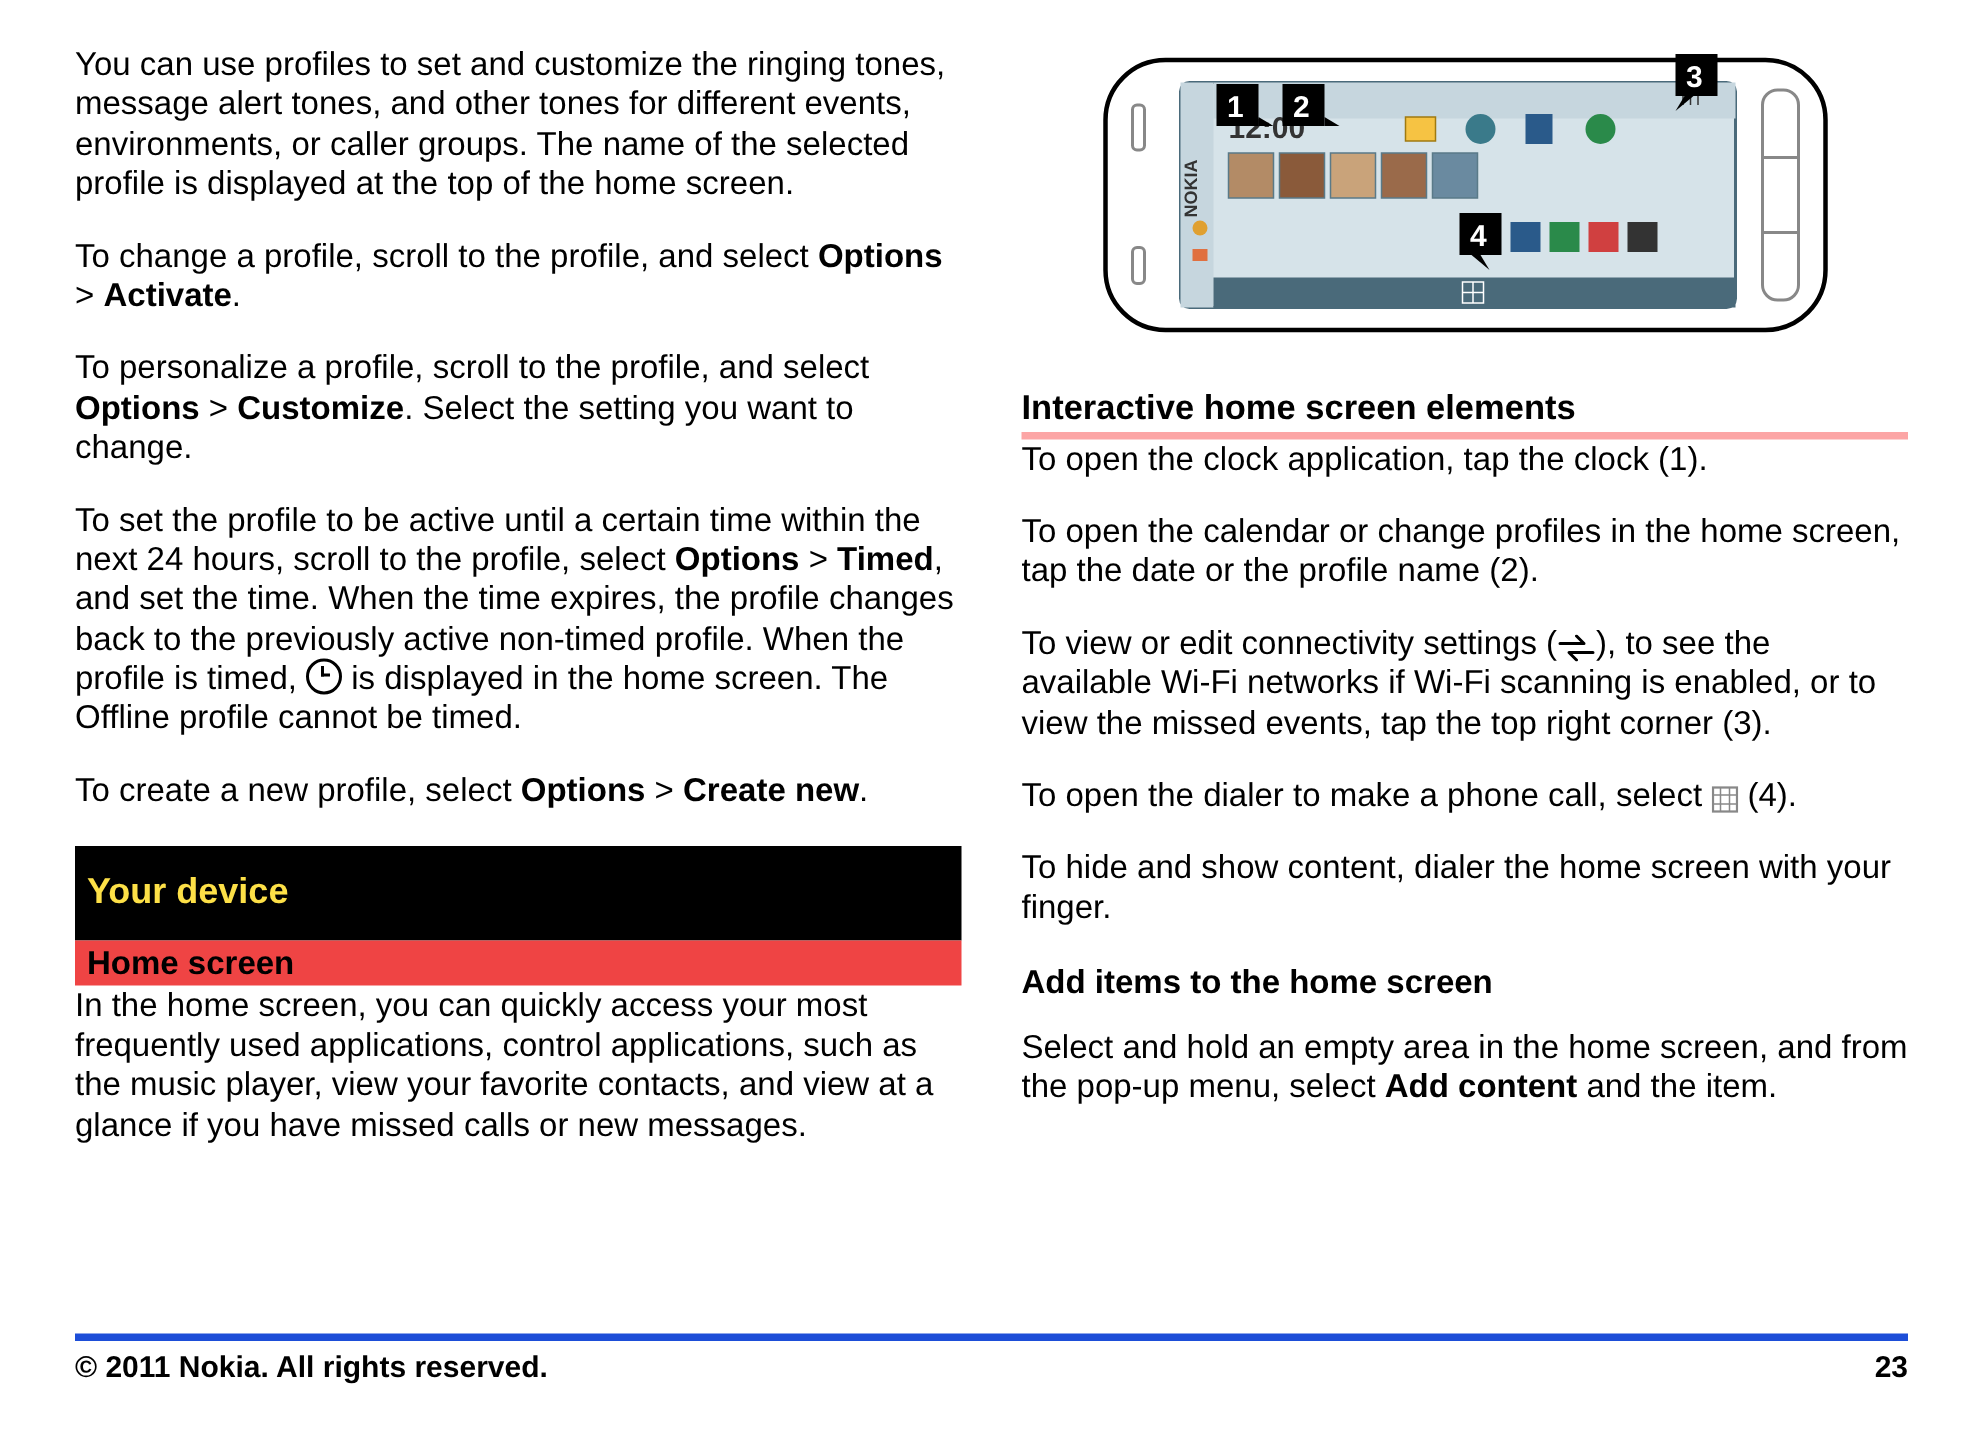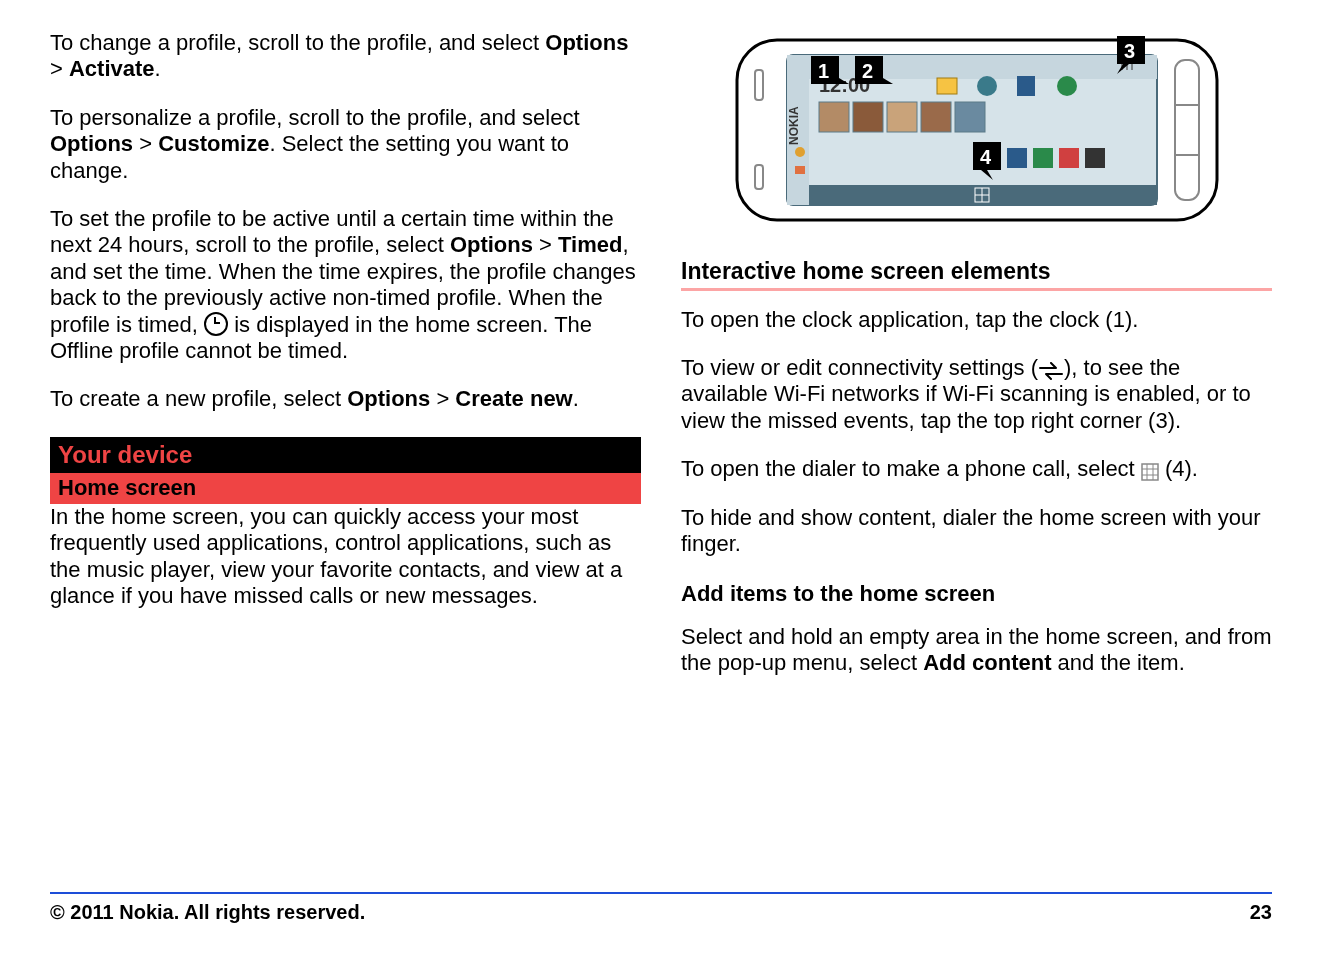--- a/index.html
+++ b/index.html
@@ -1,45 +1,46 @@
 <!DOCTYPE html>
 <html><head>
 <meta charset="utf-8">
 <style>
   html,body{margin:0;padding:0;background:#fff;color:#000}
   body{width:1322px;height:954px;font-family:Arial,Helvetica,sans-serif;font-size:22px;line-height:1.2;position:relative}
   .page{display:flex;gap:40px;padding:30px 50px 0 50px;box-sizing:border-box;height:870px}
   .col{flex:1;min-width:0}
   p{margin:0 0 22px 0}
   .b{font-weight:bold}
-  .section-band{background:#000;color:#ef4444;font-weight:bold;padding:4px 8px;margin-top:24px;font-size:24px}
+  .section-band{background:#000;color:#fde047;font-weight:bold;padding:17px 8px;margin-top:24px;font-size:24px}
   .sub-band{background:#ef4444;font-weight:bold;padding:2px 8px}
   .sub-title{font-weight:bold;padding:2px 0}
-  .h3{font-weight:bold;border-bottom:3px solid #fca5a5;padding:2px 0;margin:26px 0 16px 0;font-size:23px}
+  .h3{font-weight:bold;border-bottom:5px solid #fca5a5;padding:2px 0;margin:26px 0 0 0;font-size:23px}
   .h4{font-weight:bold;margin:24px 0 16px 0}
-  .footer{position:absolute;left:50px;right:50px;bottom:30px;border-top:2px solid #1d4ed8;padding-top:6px;display:flex;justify-content:space-between;font-weight:bold;font-size:20px}
+  .footer{position:absolute;left:50px;right:50px;bottom:30px;border-top:5px solid #1d4ed8;padding-top:6px;display:flex;justify-content:space-between;font-weight:bold;font-size:20px}
   
   .ico{display:inline-block;vertical-align:middle}
   .ico-clock{width:20px;height:20px;border:2px solid #000;border-radius:50%;position:relative;top:-2px}
   .ico-clock::before{content:"";position:absolute;left:8px;top:3px;width:2px;height:7px;background:#000}
   .ico-clock::after{content:"";position:absolute;left:8px;top:8px;width:6px;height:2px;background:#000}
   .ico-swap{width:26px;height:18px;position:relative;top:2px}
   .ico-dial{width:18px;height:18px;position:relative;top:2px}
   
   .phone-wrap{display:flex;justify-content:center;margin:0 0 18px 0}
   svg{display:block}
   .callout rect{fill:#000}
   .callout text{fill:#fff;font:bold 20px Arial}
 </style>
 </head>
 <body>
 
 <div class="page">
 
   <div class="col">
+    <p>You can use profiles to set and customize the ringing tones, message alert tones, and other tones for different events, environments, or caller groups. The name of the selected profile is displayed at the top of the home screen.</p>
 
     <p>
       <span>To change a profile, scroll to the profile, and select </span><span class="b">Options</span><span> &gt; </span><span class="b">Activate</span><span>.</span>
     </p>
 
     <p>
       <span>To personalize a profile, scroll to the profile, and select </span><span class="b">Options</span><span> &gt; </span><span class="b">Customize</span><span>. Select the setting you want to change.</span>
     </p>
 
     <p>
@@ -136,20 +137,21 @@
           <rect x="246" y="112" width="28" height="28"></rect>
           <polygon points="260,140 266,150 254,140" fill="#000"></polygon>
           <text x="253" y="134">4</text>
         </g>
       </svg>
     </div>
 
     <div class="h3">Interactive home screen elements</div>
 
     <p>To open the clock application, tap the clock (1).</p>
+    <p>To open the calendar or change profiles in the home screen, tap the date or the profile name (2).</p>
 
     <p>
       <span>To view or edit connectivity settings (</span><span class="ico ico-swap"><svg width="26" height="18">
             <path d="M2 6 h16 l-5 -5 M24 12 h-16 l5 5" fill="none" stroke="#000" stroke-width="2" stroke-linecap="round" stroke-linejoin="round"></path>
           </svg></span><span>), to see the available Wi-Fi networks if Wi-Fi scanning is enabled, or to view the missed events, tap the top right corner (3).</span>
     </p>
 
     <p>
       <span>To open the dialer to make a phone call, select </span><span class="ico ico-dial"><svg width="18" height="18">
             <rect x="1" y="1" width="16" height="16" fill="none" stroke="#888" stroke-width="1.5"></rect>

